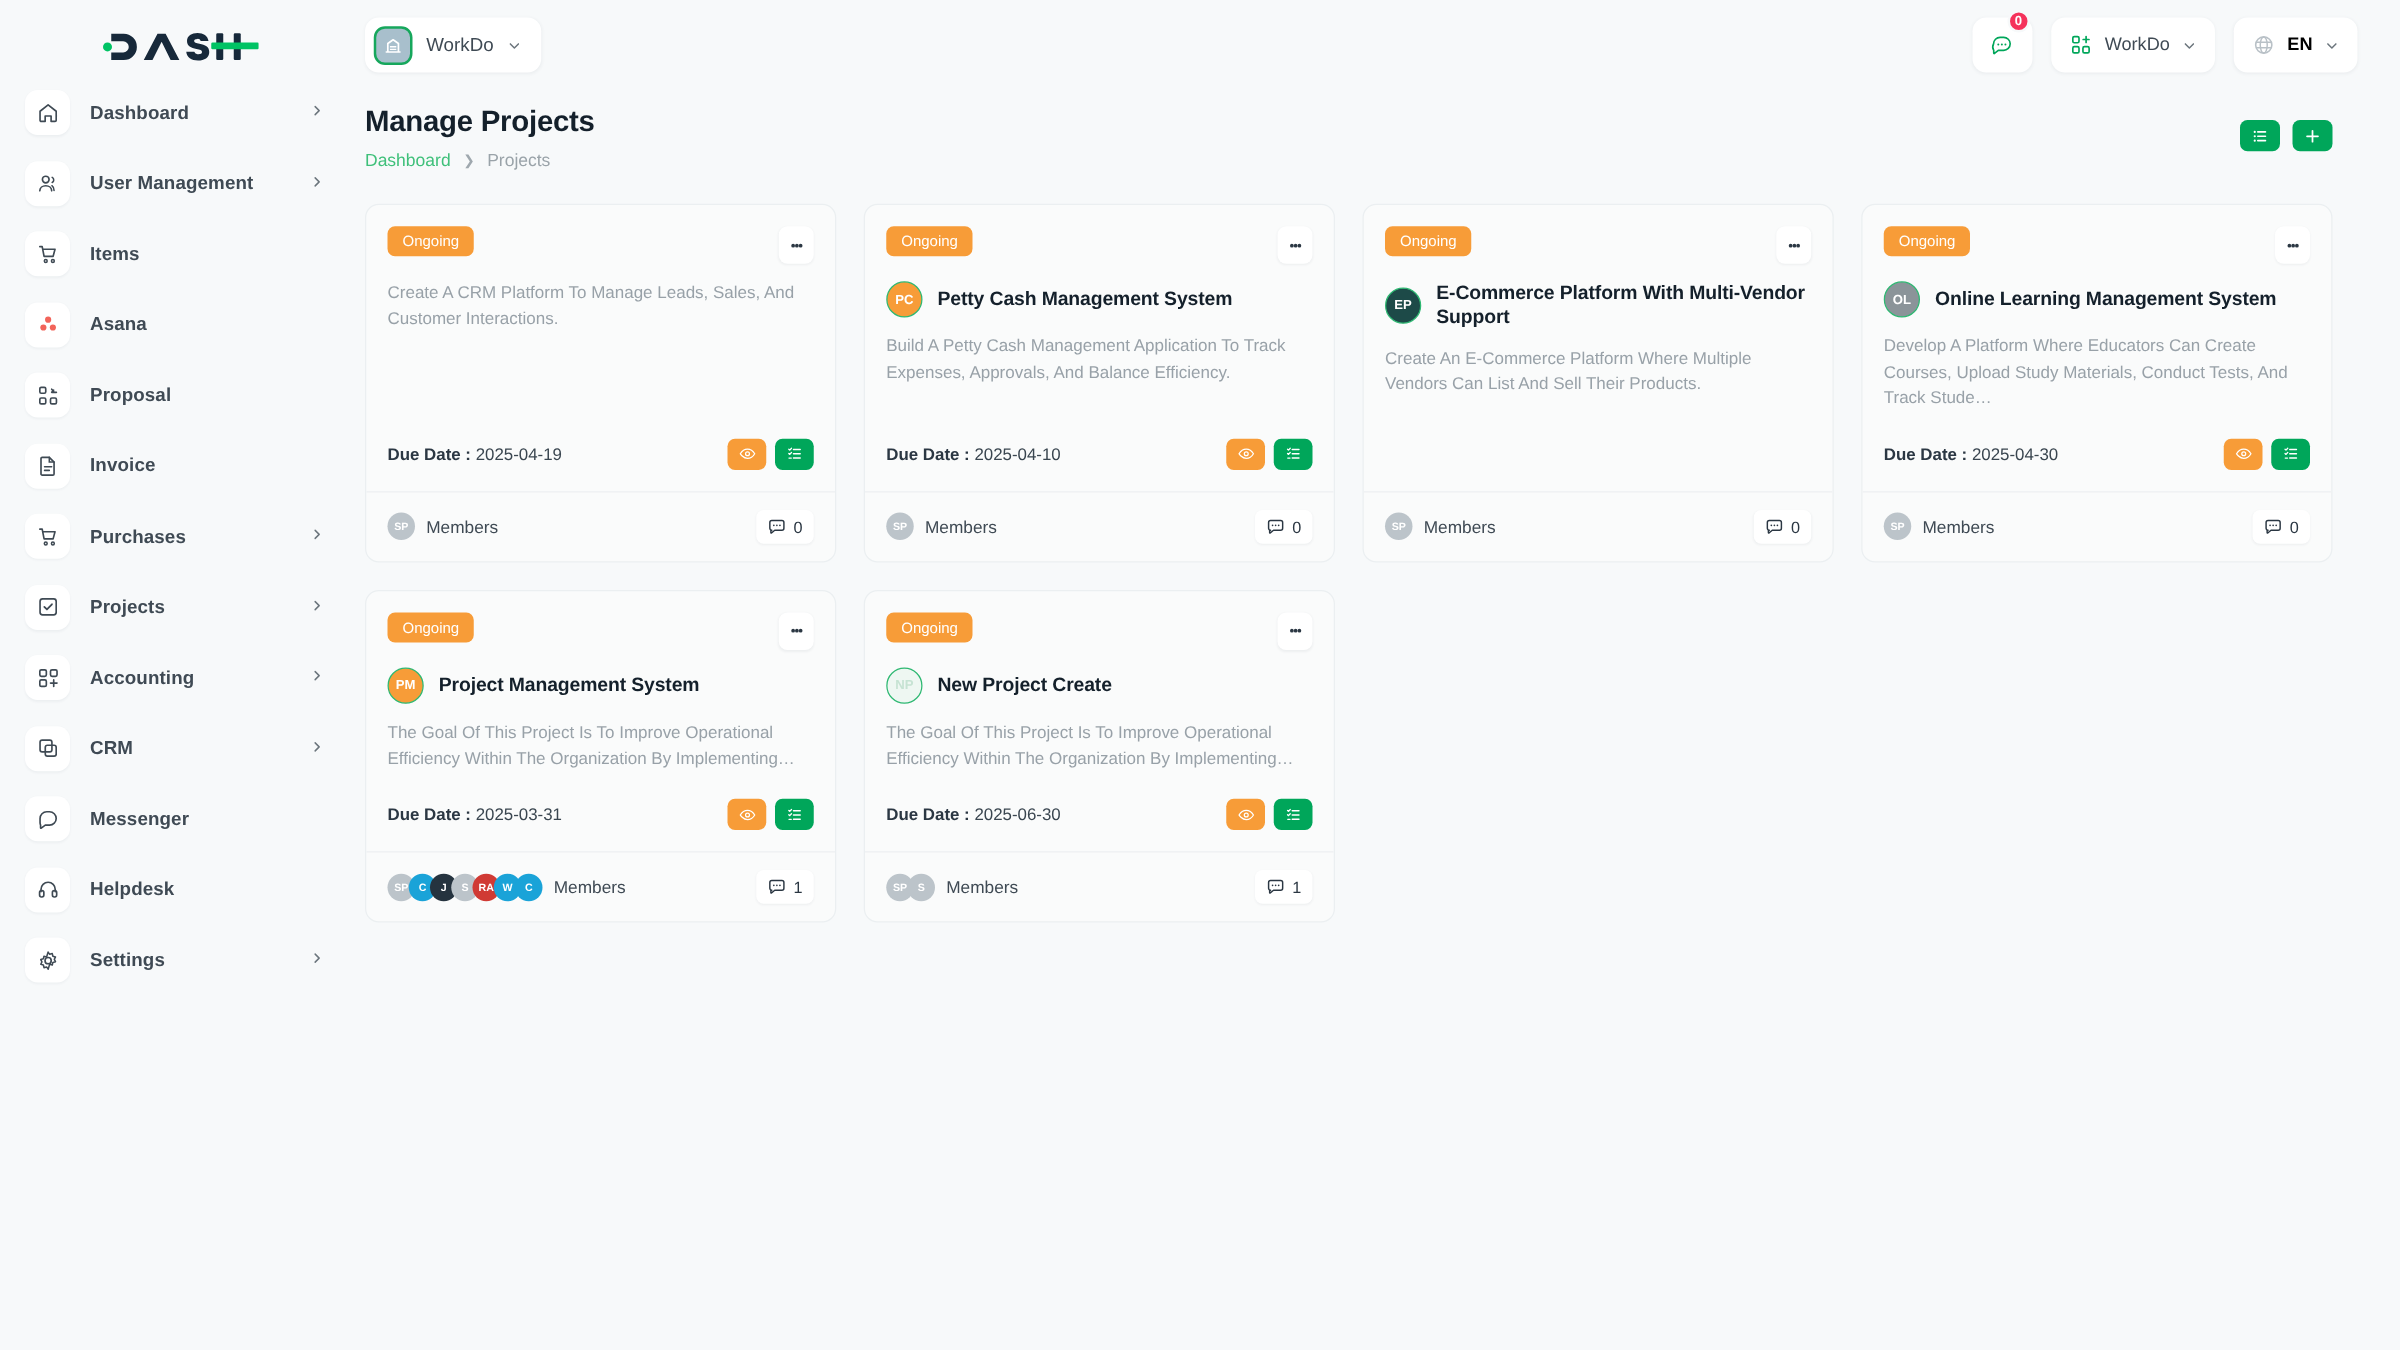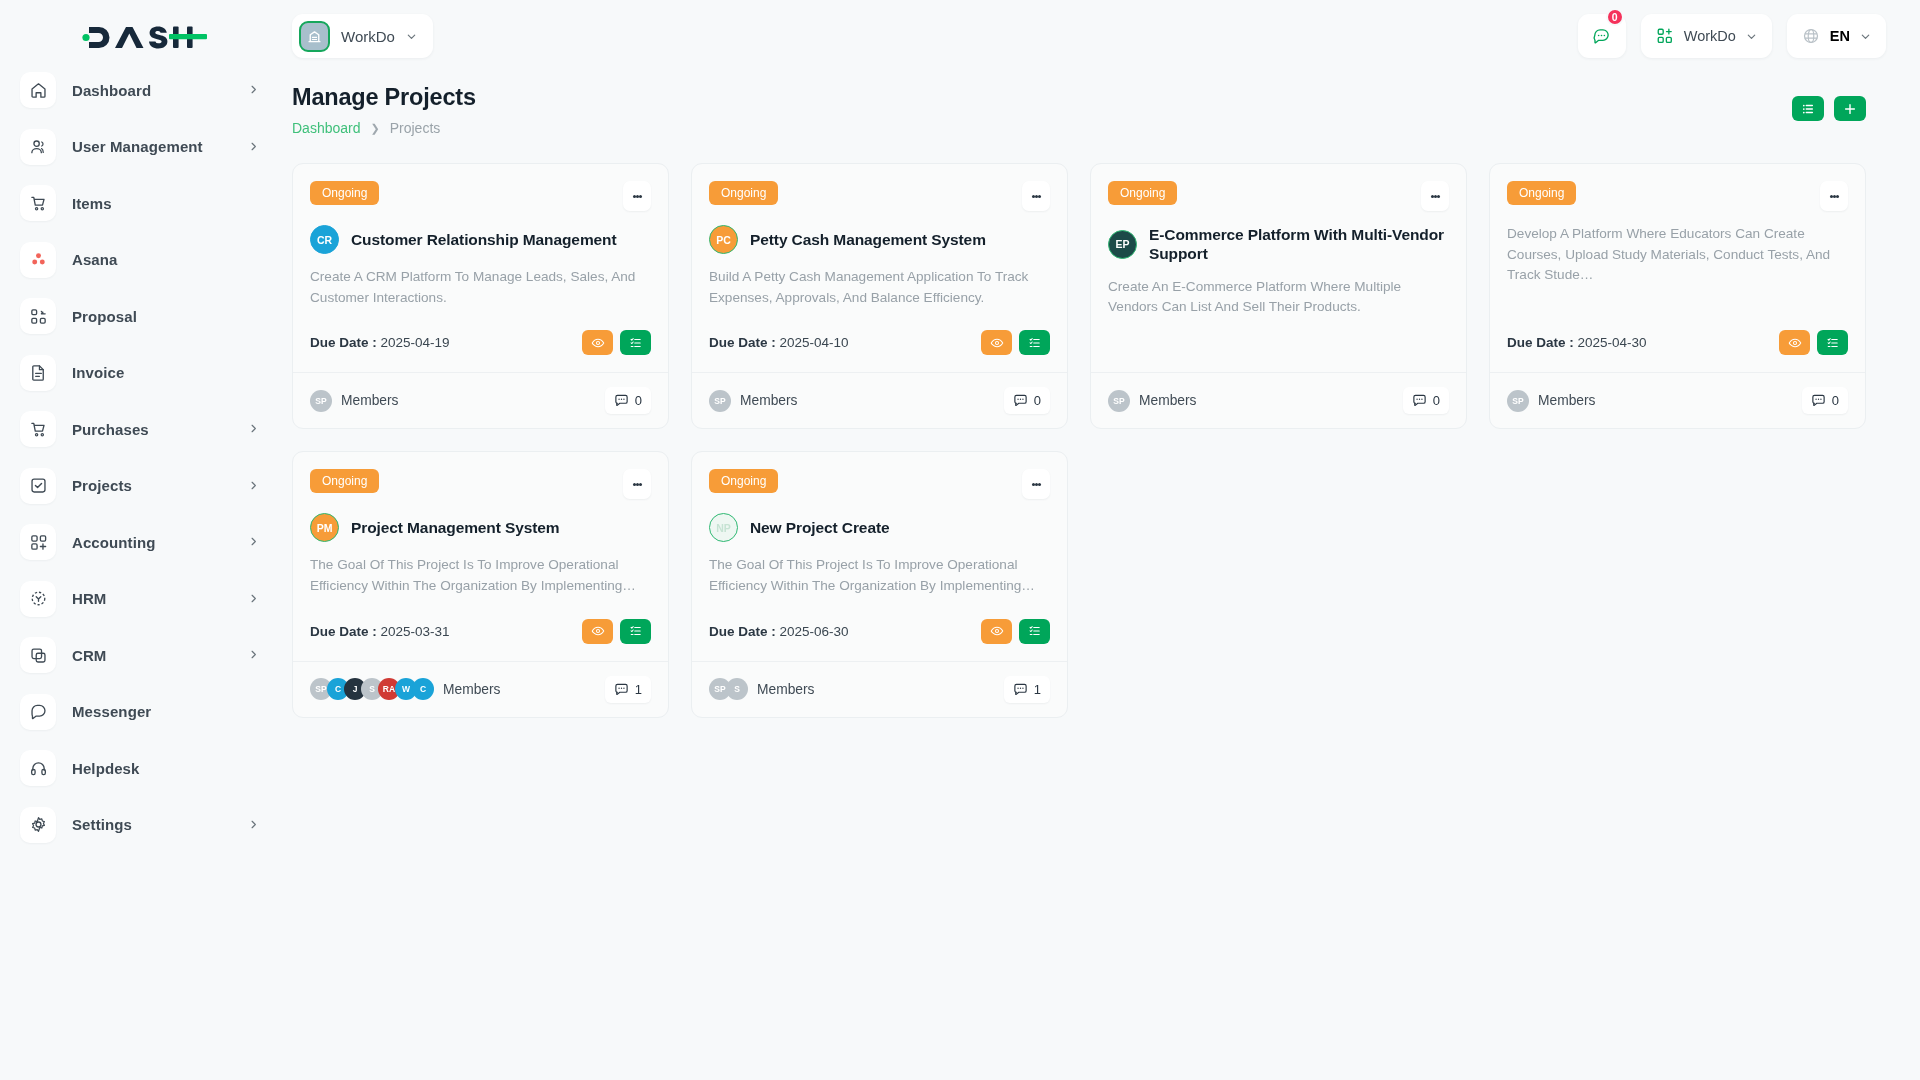--- a/index.html
+++ b/index.html
@@ -317,32 +317,20 @@
       <div class="nav-item">
         <span class="nav-icon">
           <svg width="19" height="19" viewBox="0 0 20 20" fill="none">
             <rect x="3" y="3" width="5.5" height="5.5" rx="1.3" stroke="#3f4a54" stroke-width="1.4"></rect>
             <rect x="12" y="3" width="5.5" height="5.5" rx="1.3" stroke="#3f4a54" stroke-width="1.4"></rect>
             <rect x="3" y="11.5" width="5.5" height="5.5" rx="1.3" stroke="#3f4a54" stroke-width="1.4"></rect>
             <path d="M14.7 11.5v5.5M12 14.2h5.5" stroke="#3f4a54" stroke-width="1.4" stroke-linecap="round"></path>
           </svg>
         </span>
         <span class="nav-label">Accounting</span>
-        <span class="nav-chevron"><svg width="11" height="11" viewBox="0 0 12 12" fill="none">
-            <path d="M4.5 2.5L8 6l-3.5 3.5" stroke="#6b757c" stroke-width="1.3" stroke-linecap="round" stroke-linejoin="round"></path>
-          </svg></span>
-      </div>
-      <div class="nav-item">
-        <span class="nav-icon">
-          <svg width="19" height="19" viewBox="0 0 20 20" fill="none">
-            <circle cx="10" cy="10" r="6.6" stroke="#3f4a54" stroke-width="1.4" stroke-dasharray="2.4 2"></circle>
-            <path d="M7.6 8.2L10 10.6l2.4-2.4M10 10.6v2.4" stroke="#3f4a54" stroke-width="1.4" stroke-linecap="round" stroke-linejoin="round"></path>
-          </svg>
-        </span>
-        <span class="nav-label">HRM</span>
         <span class="nav-chevron"><svg width="11" height="11" viewBox="0 0 12 12" fill="none">
             <path d="M4.5 2.5L8 6l-3.5 3.5" stroke="#6b757c" stroke-width="1.3" stroke-linecap="round" stroke-linejoin="round"></path>
           </svg></span>
       </div>
       <div class="nav-item">
         <span class="nav-icon">
           <svg width="19" height="19" viewBox="0 0 20 20" fill="none">
             <rect x="3.2" y="3.2" width="10" height="10" rx="1.8" stroke="#3f4a54" stroke-width="1.4"></rect>
             <rect x="7.6" y="7.6" width="9.2" height="9.2" rx="1.8" stroke="#3f4a54" stroke-width="1.4"></rect>
           </svg>
@@ -476,24 +464,20 @@
         <div class="card">
           <div class="card-body">
             <div class="card-top">
               <span class="status-pill">Ongoing</span>
               <span class="kebab">
                 <span></span>
                 <span></span>
                 <span></span>
               </span>
             </div>
-            <div class="card-title-row">
-              <span class="proj-avatar" style="background:#1aa3d8;border:1.6px solid #1aa3d8;">CR</span>
-              <span class="card-title">Customer Relationship Management</span>
-            </div>
             <p class="card-desc">Create A CRM Platform To Manage Leads, Sales, And Customer Interactions.</p>
             <div class="card-foot-row">
               <span class="due"><b>Due Date :</b> <span class="date">2025-04-19</span></span>
               <span class="act-btns">
                 <button class="act-btn act-eye">
                   <svg width="14" height="14" viewBox="0 0 18 18" fill="none">
                     <path d="M1.6 9S4.4 4.2 9 4.2 16.4 9 16.4 9 13.6 13.8 9 13.8 1.6 9 1.6 9z" stroke="#fff" stroke-width="1.3"></path>
                     <circle cx="9" cy="9" r="2" stroke="#fff" stroke-width="1.3"></circle>
                   </svg>
                 </button>
@@ -606,20 +590,24 @@
         <div class="card">
           <div class="card-body">
             <div class="card-top">
               <span class="status-pill">Ongoing</span>
               <span class="kebab">
                 <span></span>
                 <span></span>
                 <span></span>
               </span>
             </div>
+            <div class="card-title-row">
+              <span class="proj-avatar" style="background:#8b9499;border:1.6px solid #2eb872;">OL</span>
+              <span class="card-title">Online Learning Management System</span>
+            </div>
             <p class="card-desc">Develop A Platform Where Educators Can Create Courses, Upload Study Materials, Conduct Tests, And Track Stude…</p>
             <div class="card-foot-row">
               <span class="due"><b>Due Date :</b> <span class="date">2025-04-30</span></span>
               <span class="act-btns">
                 <button class="act-btn act-eye">
                   <svg width="14" height="14" viewBox="0 0 18 18" fill="none">
                     <path d="M1.6 9S4.4 4.2 9 4.2 16.4 9 16.4 9 13.6 13.8 9 13.8 1.6 9 1.6 9z" stroke="#fff" stroke-width="1.3"></path>
                     <circle cx="9" cy="9" r="2" stroke="#fff" stroke-width="1.3"></circle>
                   </svg>
                 </button>

